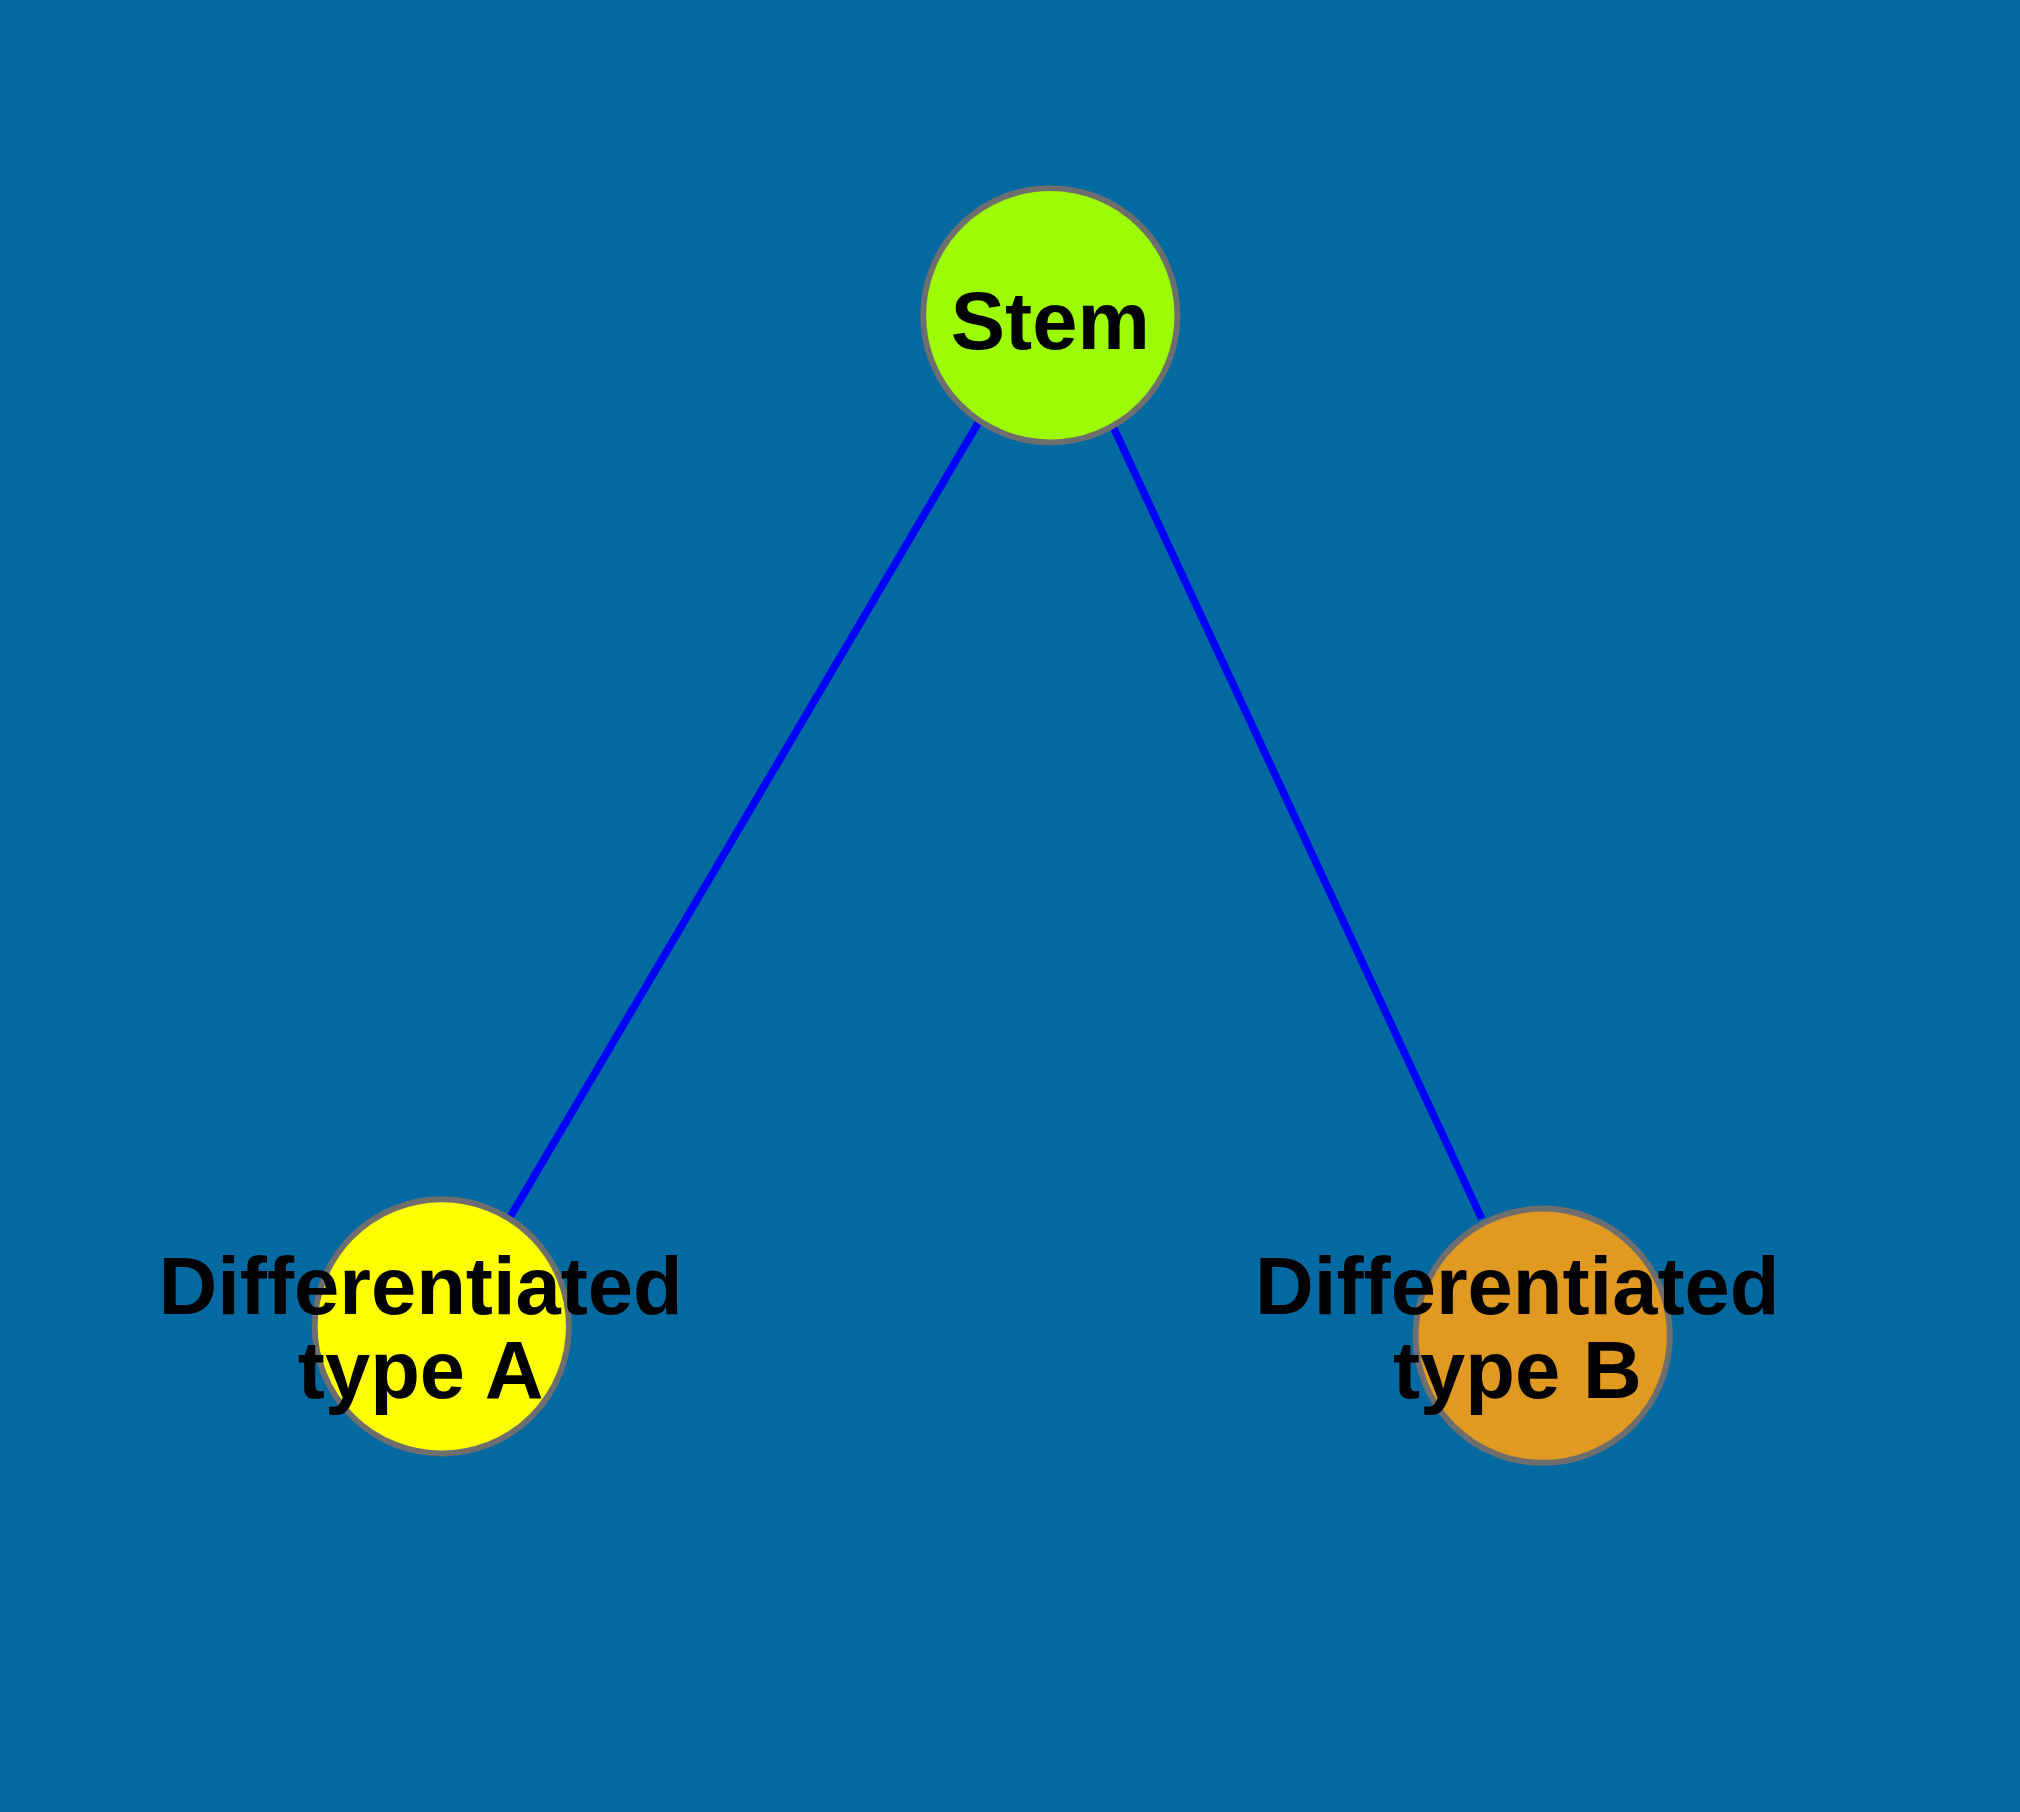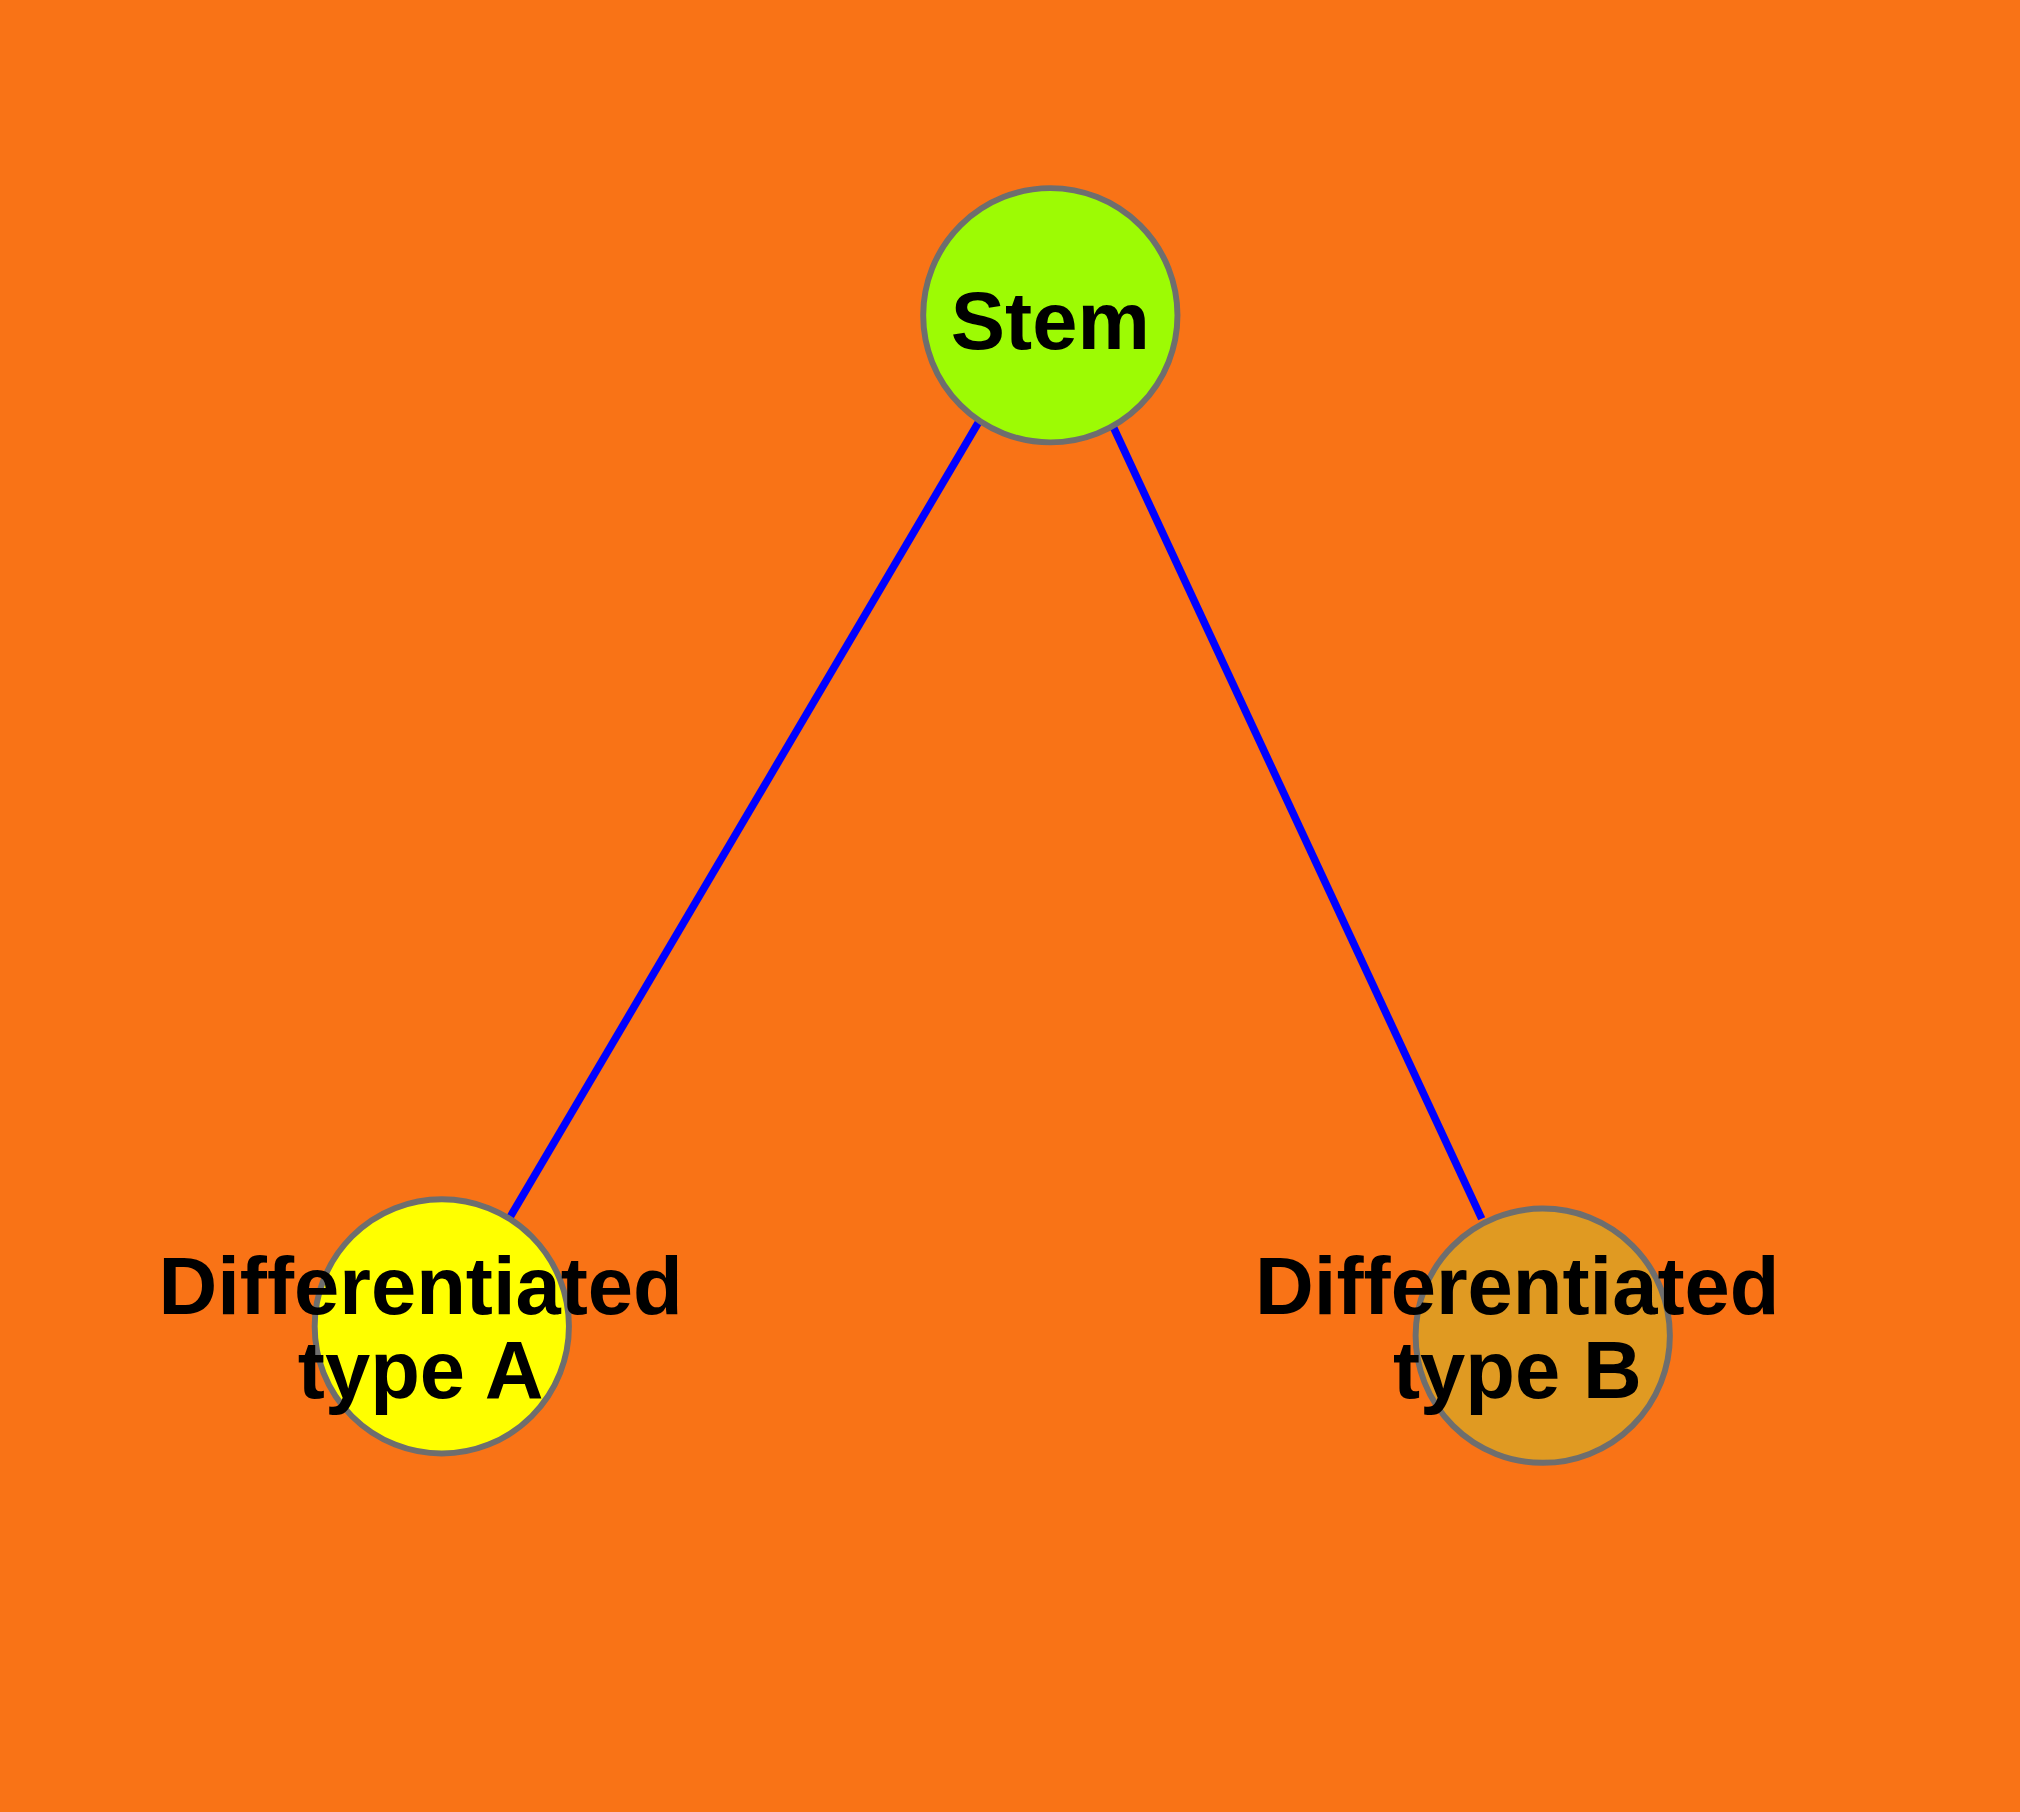--- a/index.html
+++ b/index.html
@@ -27,21 +27,21 @@
     font-family: "Liberation Sans", sans-serif;
     font-weight: bold;
     fill: #000000;
     text-anchor: middle;
     dominant-baseline: alphabetic;
   }
 </style>
 </head>
 <body>
 
-<div id="canvas" style="width: 2021px; height: 1812px; background: #f97316;">
+<div id="canvas" style="width: 2021px; height: 1812px; background: #0369a1;">
   <svg id="graph-svg" viewBox="0 0 2384 2138">
 
     <g>
       <line x1="1155" y1="497" x2="601" y2="1437" stroke="#0000ff" stroke-width="9" stroke-linecap="butt"></line>
       <line x1="1312" y1="501" x2="1748" y2="1438" stroke="#0000ff" stroke-width="9" stroke-linecap="butt"></line>
     </g>
 
     <g>
       <g>
         <circle cx="1239" cy="372" r="150" fill="#9dfb04" stroke="#6e6e6e" stroke-width="7"></circle>

